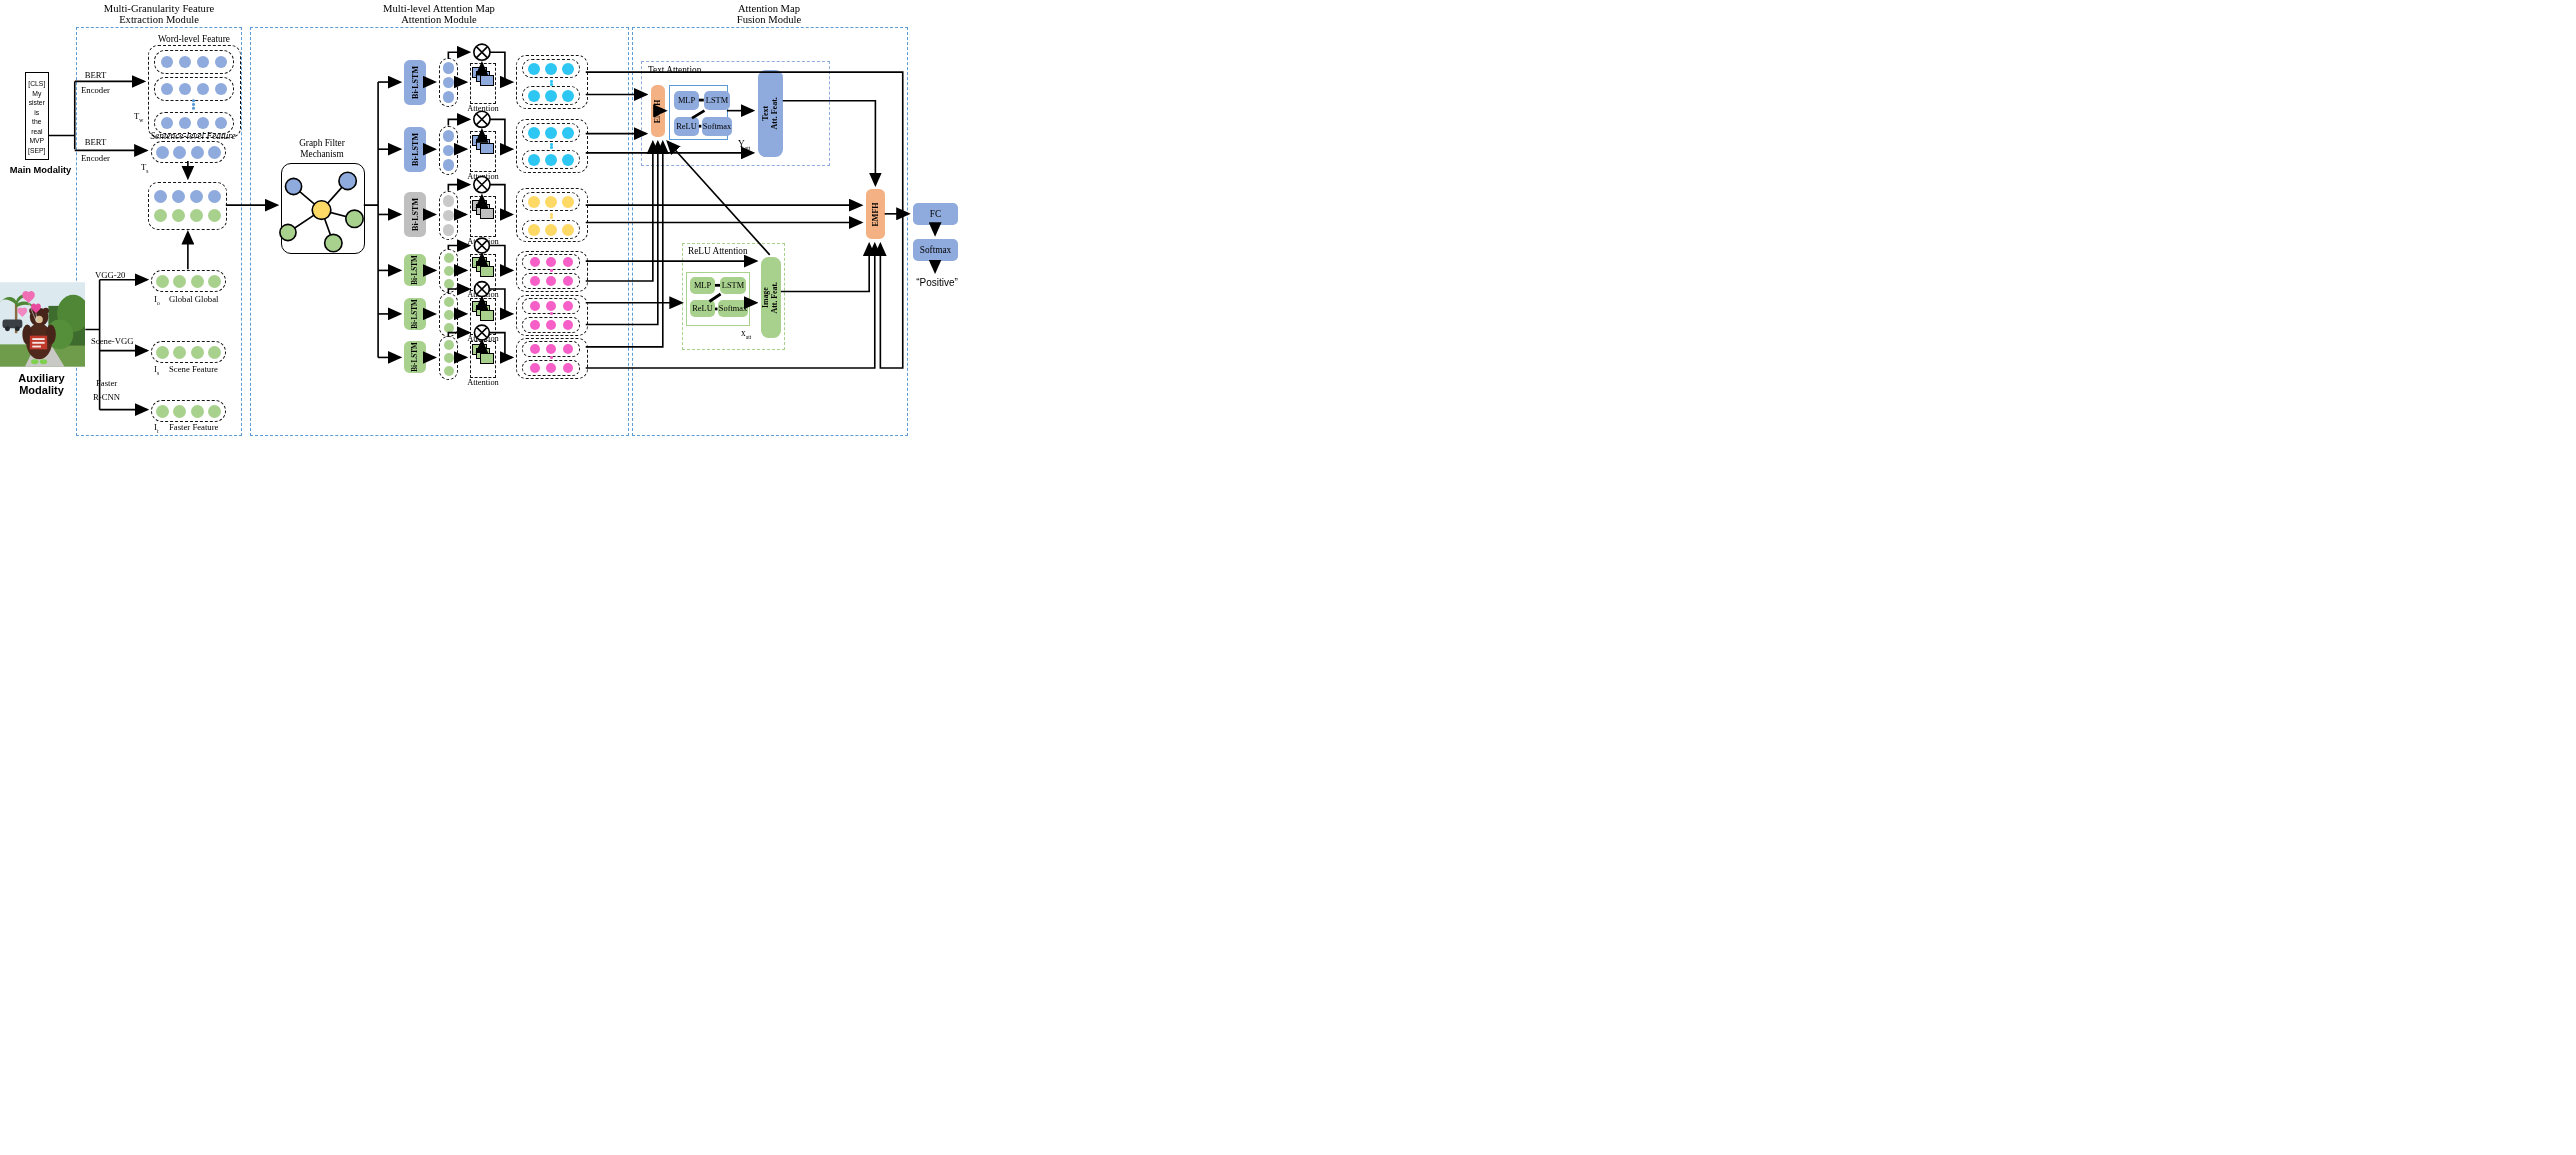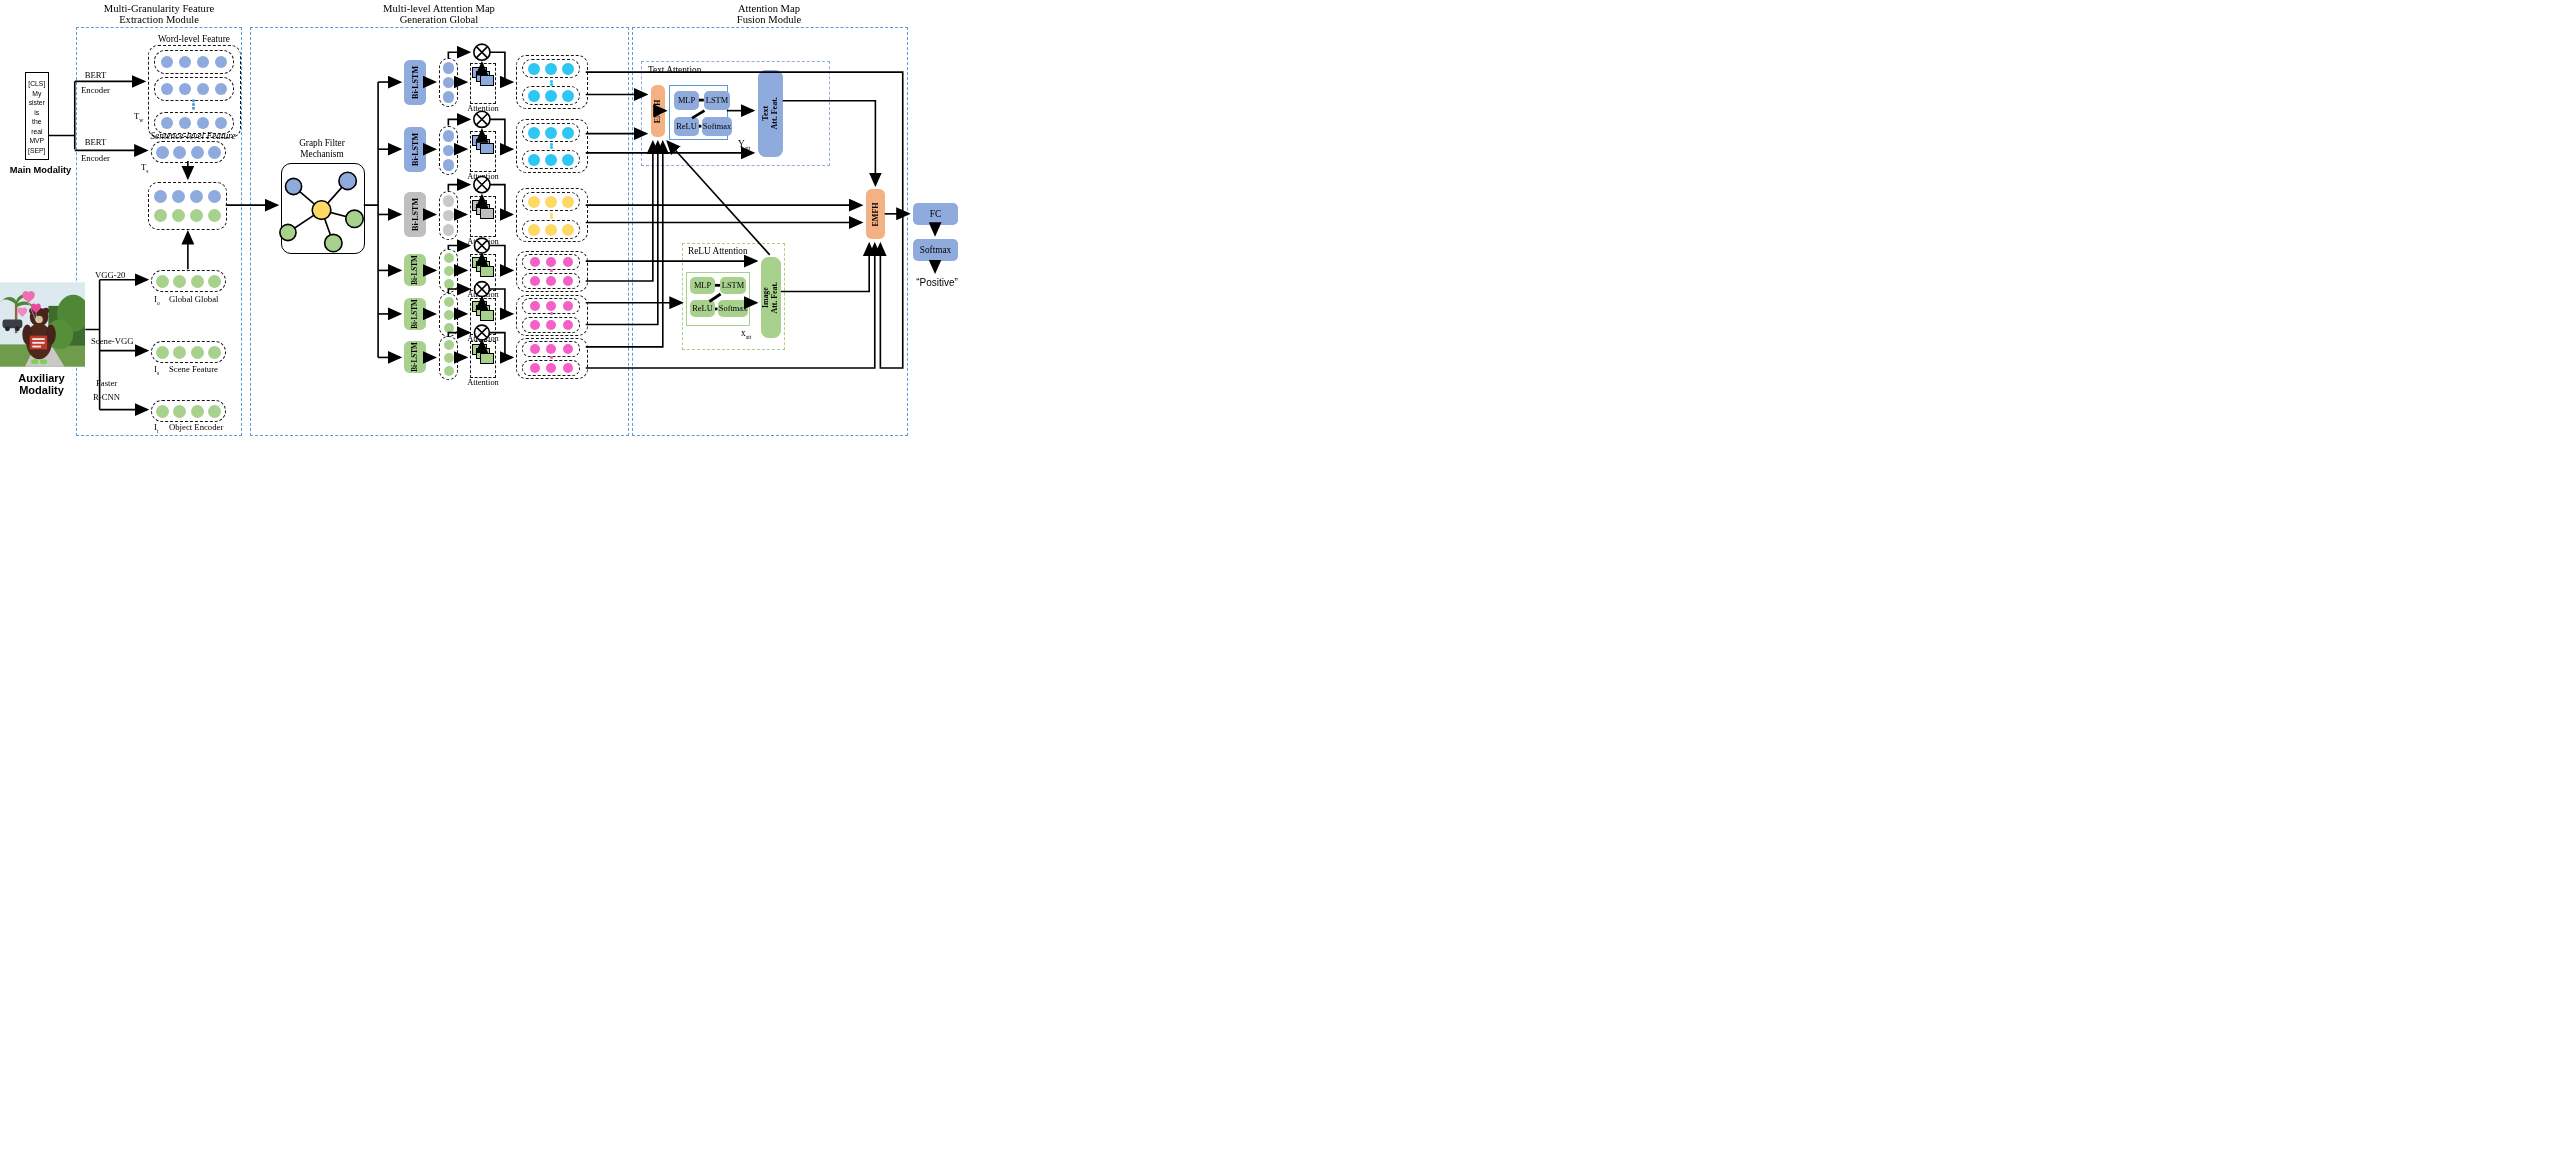--- a/index.html
+++ b/index.html
@@ -29,21 +29,21 @@
 <body>
 
 <div id="canvas">
 
   <div class="abs ctr title" style="left:78px;top:2.5px;width:162px;">
     <div>Multi-Granularity Feature</div>
     <div>Extraction Module</div>
   </div>
   <div class="abs ctr title" style="left:271px;top:2.5px;width:336px;">
     <div>Multi-level Attention Map</div>
-    <div>Generation Global</div>
+    <div>Attention Module</div>
   </div>
   <div class="abs ctr title" style="left:688px;top:2.5px;width:162px;">
     <div>Attention Map</div>
     <div>Fusion Module</div>
   </div>
 
   <div class="abs modbox" style="left:76px;top:27px;width:164px;height:407px;"></div>
   <div class="abs modbox" style="left:250px;top:27px;width:377px;height:407px;"></div>
   <div class="abs modbox" style="left:632px;top:27px;width:274px;height:407px;"></div>
 
@@ -170,21 +170,21 @@
   <div class="abs" style="left:154px;top:364px;font-size:8.7px;"><span>I</span><sub>s</sub></div>
   <div class="abs lbl" style="left:169px;top:364px;width:68px;">Scene Feature</div>
 
   <div class="abs cap" style="left:151px;top:400px;width:73px;height:20px;">
     <div class="circ" style="width:13px;height:13px;background:#A9D18E;"></div>
     <div class="circ" style="width:13px;height:13px;background:#A9D18E;"></div>
     <div class="circ" style="width:13px;height:13px;background:#A9D18E;"></div>
     <div class="circ" style="width:13px;height:13px;background:#A9D18E;"></div>
   </div>
   <div class="abs" style="left:154px;top:422px;font-size:8.7px;"><span>I</span><sub>t</sub></div>
-  <div class="abs lbl" style="left:169px;top:422px;width:68px;">Object Encoder</div>
+  <div class="abs lbl" style="left:169px;top:422px;width:68px;">Faster Feature</div>
 
   <div class="abs ctr" style="left:272px;top:138px;width:100px;font-size:9.3px;line-height:11.2px;">
     <div>Graph Filter</div>
     <div>Mechanism</div>
   </div>
   <div class="abs" style="left:281px;top:163px;width:82px;height:89px;border:1.2px solid #000;border-radius:10px;"></div>
 
   <div class="abs" style="left:641px;top:61px;width:187px;height:103px;border:1.2px dashed #8FAADC;"></div>
   <div class="abs" style="left:648px;top:65px;font-size:9.3px;">Text Attention</div>
   <div class="abs rlab" style="left:651px;top:85px;width:13.7px;height:52px;background:#F4B183;border-radius:5.6px;">

